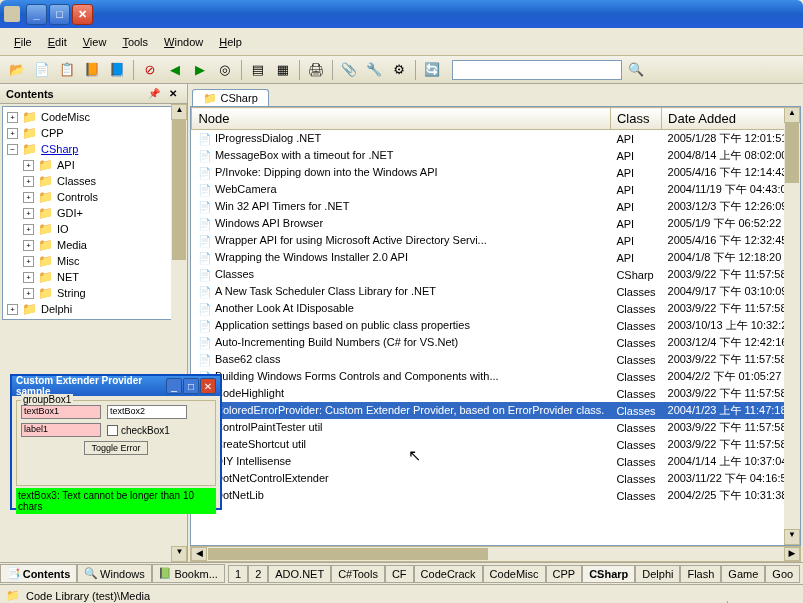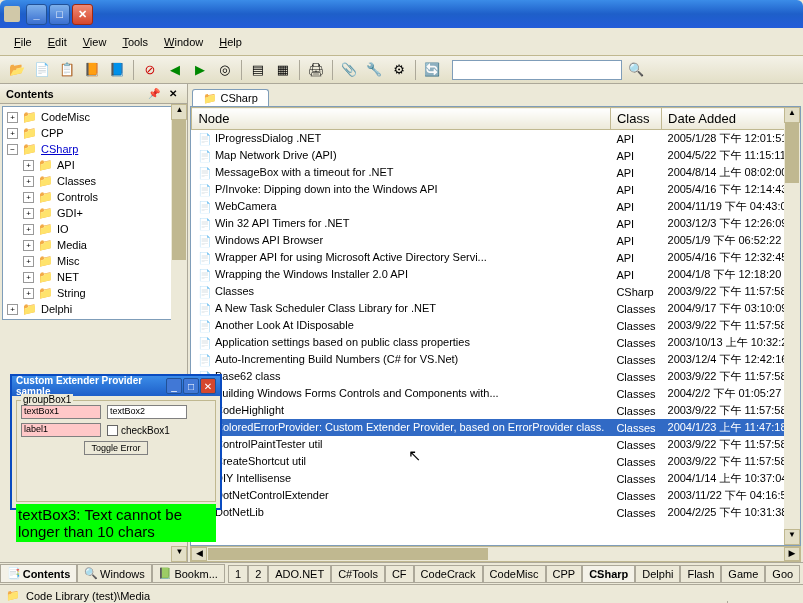--- a/index.html
+++ b/index.html
@@ -41,27 +41,27 @@
 .l0 { padding-left: 2px; }
 .l1 { padding-left: 18px; }
 
 
 .mini-window { position: absolute; left: 10px; top: 374px; width: 212px; height: 136px; border: 2px solid #0a4bc0; background: #ece9d8; z-index: 5; }
 .mini-window .mtitle { height: 20px; background: linear-gradient(to bottom, #3b8ce8, #1e5fc9); display: flex; align-items: center; padding: 0 4px; color: white; }
 .mini-window .mtitle .mt { flex: 1; font-size: 10px; font-weight: bold; }
 .mini-window .mtitle .mb { width: 16px; height: 16px; font-size: 10px; display: flex; align-items: center; justify-content: center; cursor: pointer; margin-left: 1px; background: #4178d6; border: 1px solid #215197; border-radius: 2px; }
 .mini-window .mtitle .mb.cl { background: #d5472d; }
 .mini-window .mbody { padding: 4px; font-size: 10px; }
-.mgroup { border: 1px solid #c0b890; padding: 4px; position: relative; height: 102px; }
+.mgroup { border: 1px solid #c0b890; padding: 4px; position: relative; height: 86px; }
 .mgroup .lg { position: absolute; top: -7px; left: 4px; background: #ece9d8; padding: 0 2px; }
 .mrow { display: flex; gap: 6px; margin-bottom: 4px; align-items: center; }
 .mfield { width: 80px; height: 14px; background: #ffc8c8; border: 1px solid #808080; font-size: 9px; padding: 0 2px; }
 .mchk { display: flex; align-items: center; gap: 3px; }
 .mbtn2 { border: 1px solid #808080; background: #ece9d8; padding: 1px 6px; font-size: 9px; cursor: pointer; margin: 2px auto; display: block; }
-.mstat { background: #00ff00; color: black; font-size: 15px; padding: 2px; margin-top: 2px; }
+.mstat { background: #00ff00; color: black; font-size: 10px; padding: 2px; margin-top: 2px; }
 
 
 .right { flex: 1; display: flex; flex-direction: column; }
 .tab-hdr { height: 22px; display: flex; align-items: flex-end; padding-left: 4px; background: #ece9d8; }
 .tab-hdr .tab { padding: 2px 10px; background: white; border: 1px solid #7f9db9; border-bottom: none; border-radius: 3px 3px 0 0; font-size: 11px; display: flex; align-items: center; gap: 3px; }
 .tab-hdr .ticon { width: 14px; height: 12px; font-size: 11px; }
 .grid { flex: 1; background: white; border: 1px solid #7f9db9; margin: 0 2px; overflow: auto; }
 .grid table { width: 100%; border-collapse: collapse; }
 .grid th { background: linear-gradient(to bottom, #ffffff, #ece9d8); border: 1px solid #c0b890; text-align: left; padding: 3px 6px; font-weight: normal; font-size: 13px; position: sticky; top: 0; }
 .grid td { padding: 1px 6px; font-size: 11px; white-space: nowrap; }
@@ -251,25 +251,20 @@
             <th style="width:31%">Date Added</th>
           </tr>
         </thead>
         <tbody id="grid-body">
             <tr>
               <td><span class="ricon">📄</span>IProgressDialog .NET</td>
               <td>API</td>
               <td>2005/1/28 下午 12:01:51</td>
             </tr>
             <tr>
-              <td><span class="ricon">📄</span>Map Network Drive (API)</td>
-              <td>API</td>
-              <td>2004/5/22 下午 11:15:11</td>
-            </tr>
-            <tr>
               <td><span class="ricon">📄</span>MessageBox with a timeout for .NET</td>
               <td>API</td>
               <td>2004/8/14 上午 08:02:00</td>
             </tr>
             <tr>
               <td><span class="ricon">📄</span>P/Invoke: Dipping down into the Windows API</td>
               <td>API</td>
               <td>2005/4/16 下午 12:14:43</td>
             </tr>
             <tr>

